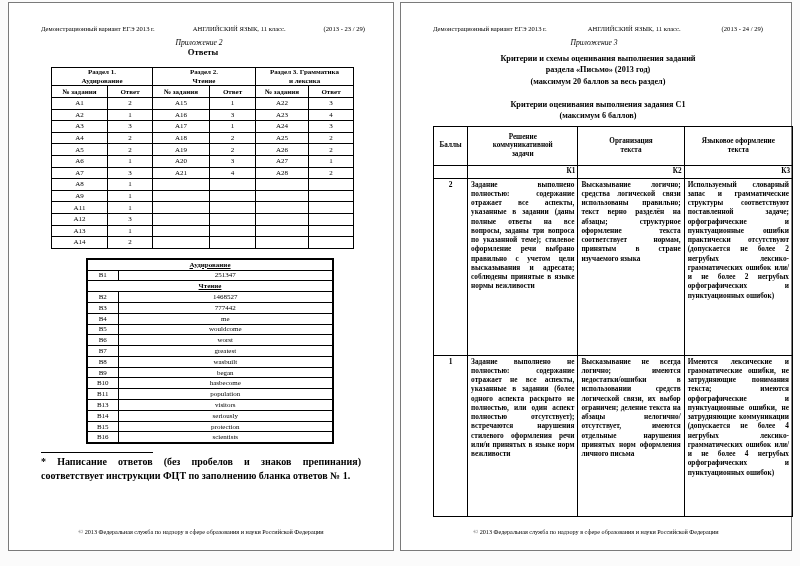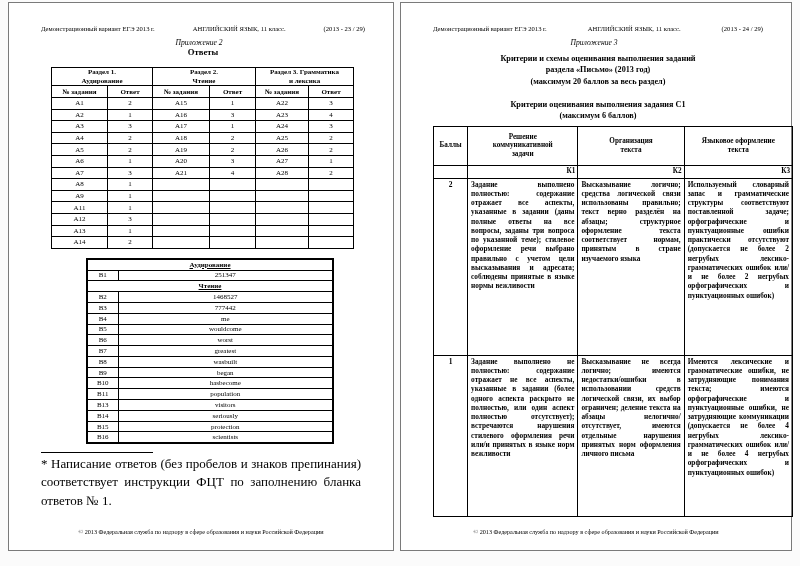--- a/index.html
+++ b/index.html
@@ -30,21 +30,21 @@
   table.answers th.sec { font-weight:bold; white-space:pre-line; line-height:1.15; height:17px; }
   table.answers th.colhead { font-weight:bold; height:11px; }
   table.answers tbody td { height:10.6px; }
 
   
   table.btable { margin-top:9px; margin-left:45px; width:246px; border:2px solid #000; }
   table.btable td { font-size:7px; text-align:center; height:9.8px; padding:0 2px; }
   table.btable td.bsec { font-weight:bold; text-decoration:underline; }
 
   .fn-sep { width:112px; border-top:1px solid #000; margin-top:8px; }
-  .footnote { font-size:13px; line-height:1.4; margin-top:2px; padding-right:4px; text-align:justify; }
+  .footnote { font-size:10px; line-height:1.4; margin-top:2px; padding-right:4px; text-align:justify;font-weight:bold; }
   .pg-footer { position:absolute; bottom:15px; left:0; right:0; text-align:center; font-size:6.2px; }
 
   
   .title-block, .subtitle-block { text-align:center; font-weight:bold; font-size:8.2px; line-height:1.38; }
   .title-block { margin-top:6px; }
   .subtitle-block { margin-top:12px; }
 
   
   table.criteria { margin-top:4px; width:360px; }
   table.criteria th { font-size:7.2px; font-weight:bold; text-align:center; line-height:1.2; padding:1px 2px; }

